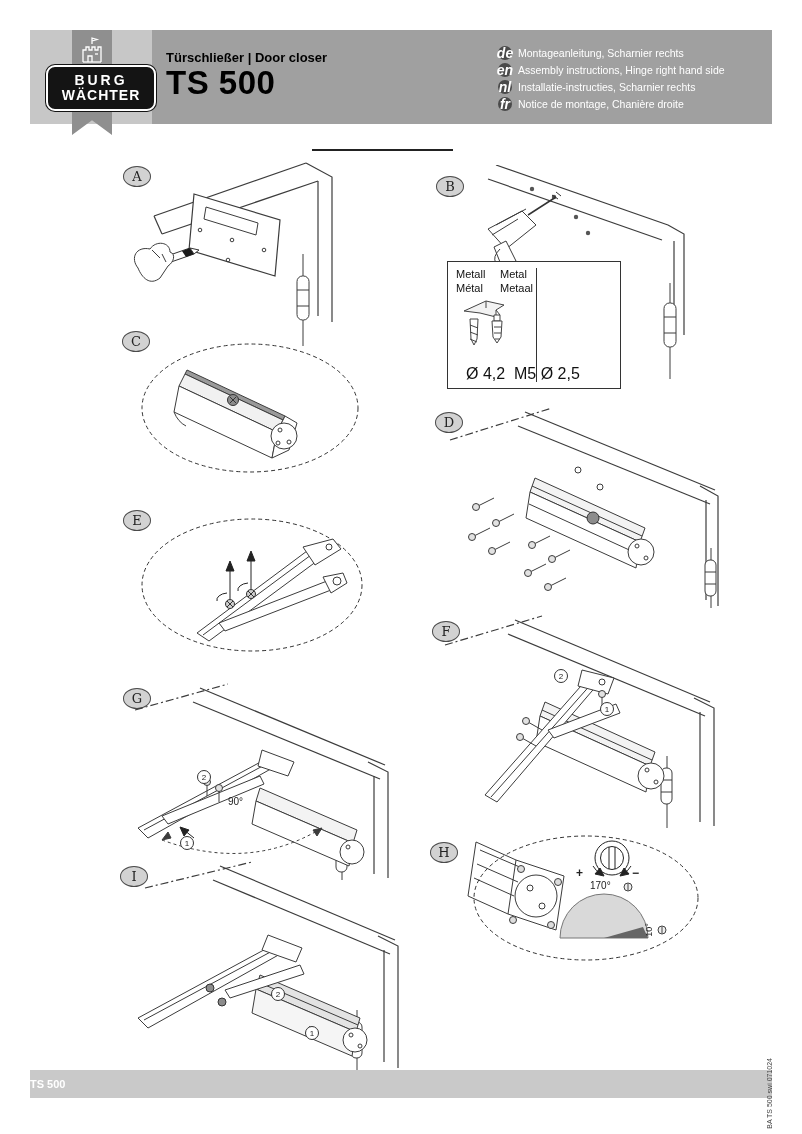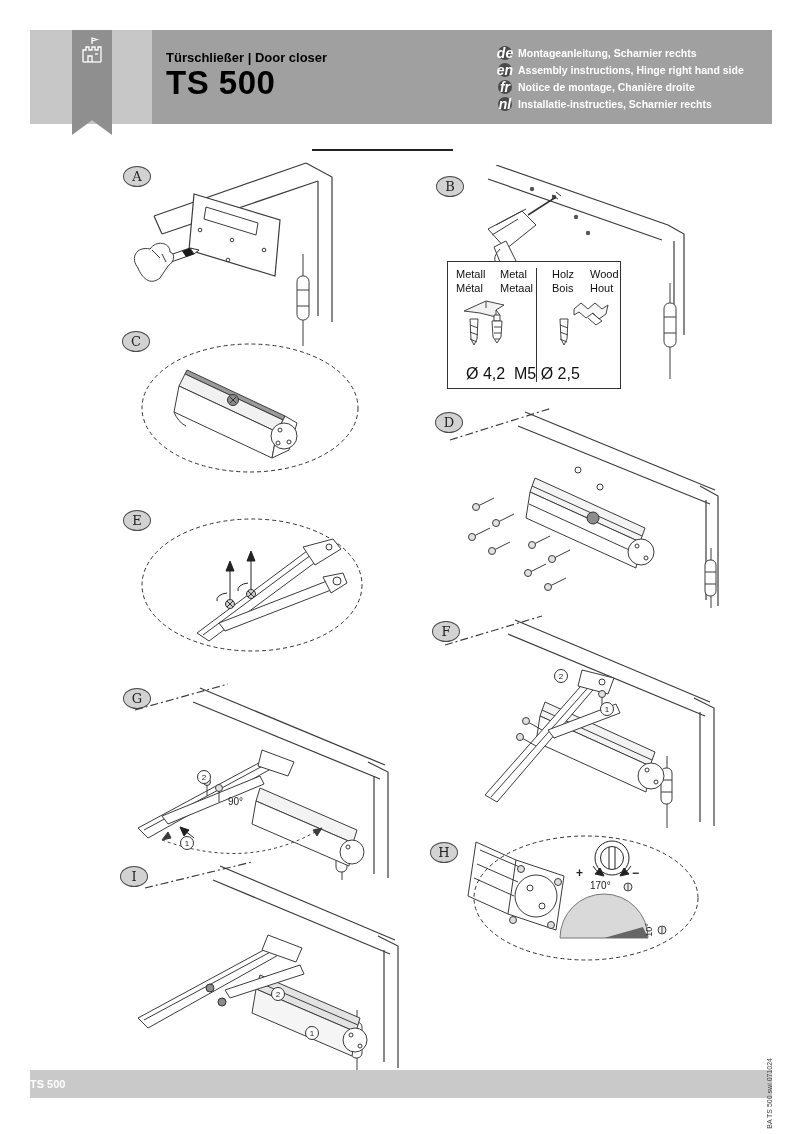--- a/index.html
+++ b/index.html
@@ -17,21 +17,21 @@
   .logo .l1{color:#fff;font-weight:bold;font-size:14px;letter-spacing:3px;line-height:15px;}
   .logo .l2{color:#fff;font-weight:bold;font-size:14px;letter-spacing:1px;line-height:15px;}
   .title-block{position:absolute;left:136px;top:20px;color:#000000;}
   .subtitle{font-size:13px;font-weight:bold;}
   .model{font-size:33px;font-weight:bold;line-height:36px;letter-spacing:0.5px;}
   .langs{position:absolute;left:468px;top:15px;}
   .lang-row{display:flex;align-items:center;height:16px;margin-bottom:1px;}
   .lang-badge{width:14px;height:14px;border-radius:50%;background:#4a4a4a;color:#fff;
               font-size:14px;font-style:italic;font-weight:bold;display:flex;align-items:center;
               justify-content:center;margin-right:6px;flex:0 0 auto;}
-  .lang-text{color:#fff;font-size:10.5px;font-weight:bold;white-space:nowrap;}
+  .lang-text{color:#fff;font-size:10.5px;font-weight:normal;white-space:nowrap;}
   
   .top-rule{position:absolute;left:312px;top:149px;width:141px;height:2px;background:#222;}
   .step-badge{position:absolute;width:26px;height:19px;border-radius:50%;background:#d2d2d2;
               border:1px solid #4a4a4a;display:flex;align-items:center;justify-content:center;
               font-family:"DejaVu Serif",serif;font-size:13px;color:#222;}
   .numbadge{position:absolute;width:12px;height:12px;border-radius:50%;background:#fff;
             border:1px solid #333;display:flex;align-items:center;justify-content:center;
             font-size:8px;color:#222;}
   .ann{position:absolute;font-size:10px;color:#222;}
   .panel{position:absolute;}
@@ -65,40 +65,44 @@
       <svg viewBox="0 0 26 30">
         <g fill="none" stroke="#fff" stroke-width="1.3">
           <path d="M4,28 v-12 h3 v-3 h3 v3 h3 v-3 h3 v3 h3 v-3 h3 v3 h0 v12"></path>
           <path d="M4,28 h18"></path>
           <path d="M9,28 v-6 h4 v6"></path>
           <path d="M16,20 h3"></path>
           <path d="M13,10 v-6 l5,1.5 -5,1.5"></path>
         </g>
       </svg>
     </div>
+    <div class="logo">
+      <div class="l1">BURG</div>
+      <div class="l2">WÄCHTER</div>
+    </div>
     <div class="title-block">
       <div class="subtitle">Türschließer | Door closer</div>
       <div class="model">TS 500</div>
     </div>
     <div class="langs">
       <div class="lang-row">
         <span class="lang-badge">de</span>
         <span class="lang-text">Montageanleitung, Scharnier rechts</span>
       </div>
       <div class="lang-row">
         <span class="lang-badge">en</span>
         <span class="lang-text">Assembly instructions, Hinge right hand side</span>
       </div>
       <div class="lang-row">
+        <span class="lang-badge">nl</span>
+        <span class="lang-text">Installatie-instructies, Scharnier rechts</span>
+      </div>
+      <div class="lang-row">
         <span class="lang-badge">fr</span>
         <span class="lang-text">Notice de montage, Chanière droite</span>
-      </div>
-      <div class="lang-row">
-        <span class="lang-badge">nl</span>
-        <span class="lang-text">Installatie-instructies, Scharnier rechts</span>
       </div>
     </div>
   </div>
 
   <div class="top-rule"></div>
 
   <div class="step-badge" style="left:123px;top:166px">A</div>
   <div class="step-badge" style="left:436px;top:176px">B</div>
   <div class="step-badge" style="left:122px;top:331px">C</div>
   <div class="step-badge" style="left:435px;top:412px">D</div>
@@ -189,34 +193,20 @@
         <path d="M38,18 h6 v6 h-6 z" fill="#fff" stroke="#444"></path>
         <path d="M36,24 h10 l-1,16 -4,6 -4,-6 z" fill="#fff" stroke="#444"></path>
         <path d="M38,30 h7 M38,36 h7 M39,42 h5" stroke="#444" fill="none"></path>
       </svg>
       <div class="bt-sizes">
         <span>Ø 4,2</span>&nbsp;
         <span>M5 Ø 2,5</span>
       </div>
     </div>
     <div class="bt-div"></div>
-    <div class="bt-col" style="padding-left:10px">
-      <div class="bt-words" style="grid-template-columns:38px auto">
-        <span>Holz</span>
-        <span>Wood</span>
-        <span>Bois</span>
-        <span>Hout</span>
-      </div>
-      <svg viewBox="0 0 78 56" style="width:78px;height:56px;margin-top:2px">
-        <path d="M22,12 l7,-6 7,6 7,-6 7,6 6,-4 -2,9 -7,5 -6,-6 -7,5 -7,-6 -5,3 z" fill="#f7f7f7" stroke="#444"></path>
-        <path d="M40,16 l10,8 -6,4 -8,-7" fill="none" stroke="#444"></path>
-        <path d="M8,22 h8 l-1,20 -3,6 -3,-6 z" fill="#fff" stroke="#444"></path>
-        <path d="M8,28 l8,3 M8,35 l8,3 M8,42 l7,3" stroke="#444" fill="none"></path>
-      </svg>
-    </div>
   </div>
 
   <div class="panel" style="left:135px;top:330px;width:230px;height:155px">
     <svg viewBox="0 0 230 155">
       <ellipse cx="115" cy="78" rx="108" ry="64" fill="none" stroke="#333" stroke-dasharray="4,3"></ellipse>
       <g>
         <polygon points="52,40 150,86 148,90 50,44" fill="#9a9a9a" stroke="#3c3c3c"></polygon>
         <polygon points="50,44 148,90 142,102 44,56" fill="#f1f1f1" stroke="#3c3c3c"></polygon>
         <polygon points="44,56 142,102 137,128 39,82" fill="#fff" stroke="#3c3c3c"></polygon>
         <path d="M39,82 q4,10 12,14" fill="none" stroke="#3c3c3c"></path>

